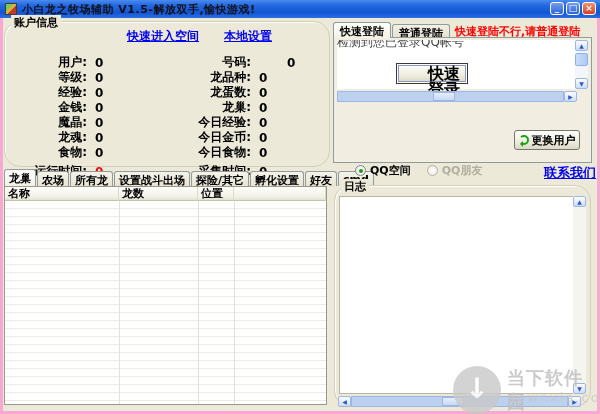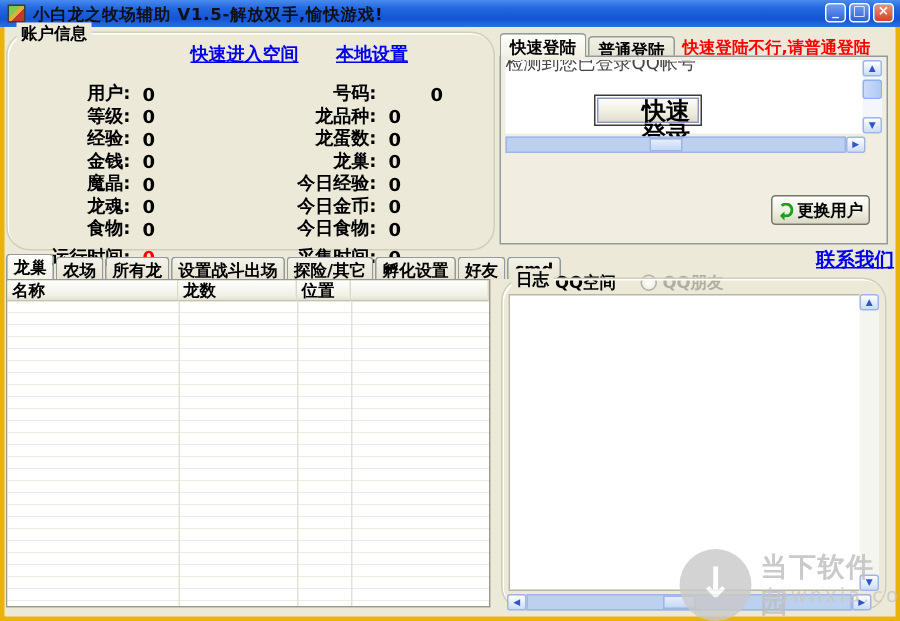--- a/index.html
+++ b/index.html
@@ -1,19 +1,19 @@
 <!DOCTYPE html>
 <html><head>
 <meta charset="utf-8">
 <style>
   * { margin:0; padding:0; box-sizing:border-box; }
   html,body { width:600px; height:414px; }
   body { font-family:"DejaVu Sans","Liberation Sans",sans-serif; font-size:12px; color:#000; }
 
-  .window { position:relative; width:600px; height:414px; background:#eab308; overflow:hidden; }
+  .window { position:relative; width:600px; height:414px; background:#f9a8d4; overflow:hidden; }
   .titlebar { position:absolute; left:0; top:0; width:600px; height:18px;
     background:linear-gradient(180deg,#4A8BEF 0%,#2268E0 30%,#1355D2 70%,#2B6FE2 100%);
     display:flex; align-items:center; }
   .app-icon { width:12px; height:12px; margin:0 5px 0 5px;
     background:linear-gradient(135deg,#7ec855 0 40%,#d8b23a 40% 60%,#c0392b 60% 100%);
     border:1px solid #3c3c3c; }
   .title-text { font-size:11px; font-weight:bold; color:#101018; letter-spacing:.5px; }
   .winbtns { position:absolute; right:4px; top:2px; display:flex; gap:2px; }
   .winbtn { width:14px; height:13px; border:1px solid #fff; border-radius:3px; font-size:9px;
     line-height:11px; text-align:center; color:#fff; font-weight:bold;
@@ -81,21 +81,21 @@
     font-size:16px; font-weight:bold; text-align:center; line-height:16px;padding-left:24px; }
 
   .xpbtn { border:1px solid #77766A; border-radius:3px; background:linear-gradient(180deg,#FEFEFC,#F0EEE1 55%,#DCD8C6);
     font-size:11px; font-weight:bold; display:flex; align-items:center; justify-content:center; gap:3px; }
   .switch-btn { position:absolute; left:180px; top:92px; width:66px; height:20px; }
   .refresh-icon { width:10px; height:10px; border:2px solid #18A318; border-radius:50%;
     border-left-color:transparent; position:relative; }
   .refresh-icon:after { content:""; position:absolute; left:-4px; top:4px; border:3px solid transparent; border-right-color:#18A318; }
 
   
-  .radio-row { position:absolute; left:352px; top:163px; display:flex; align-items:center; }
+  .radio-row { position:absolute; left:352px; top:145px; display:flex; align-items:center; }
   .radio { width:11px; height:11px; border-radius:50%; border:1px solid #7B8A84; background:radial-gradient(#fff,#E8E6DA); position:relative; margin-right:4px; }
   .radio.checked:after { content:""; position:absolute; left:3px; top:3px; width:4px; height:4px; border-radius:50%; background:#1A9A1A; }
   .radio.disabled { border-color:#B4B2A4; }
   .radio-label { font-size:11px; font-weight:bold; margin-right:16px; }
   .radio-label.disabled { color:#B0AE9E; }
   .contact-link { position:absolute; left:541px; top:146px; font-size:13px; }
 
   
   .log-gb { left:331px; top:167px; width:257px; height:222px; }
   .log-links { position:absolute; top:-7px; left:36px; display:flex; gap:34px; background:transparent; }

